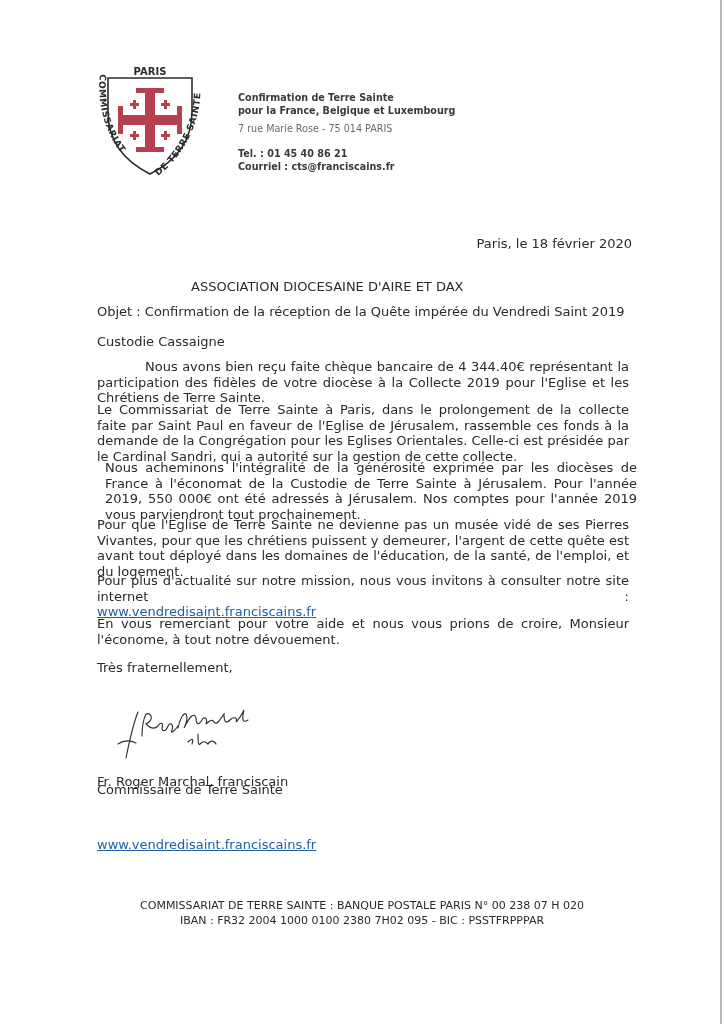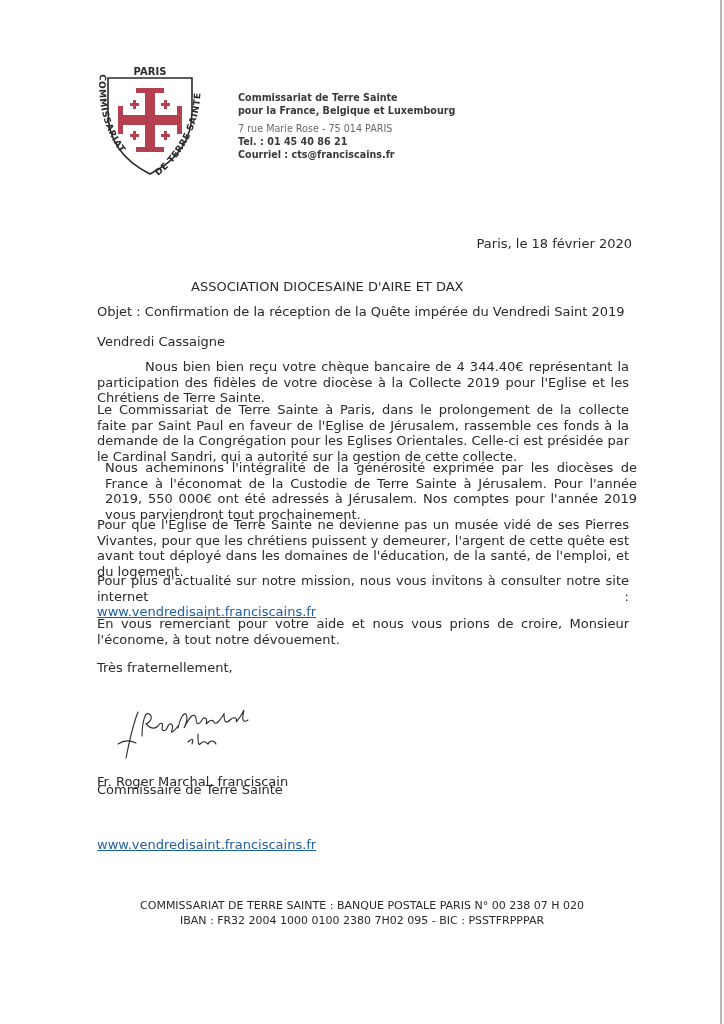--- a/index.html
+++ b/index.html
@@ -5,21 +5,21 @@
   html, body { margin: 0; padding: 0; }
   body {
     width: 724px; height: 1024px; background: #ffffff; position: relative; overflow: hidden;
     font-family: "DejaVu Sans", sans-serif; color: #2a2a2a;
   }
   .page-edge { position: absolute; right: 2px; top: 0; width: 2px; height: 1024px; background: #b8b8b8; }
   .logo { position: absolute; left: 86px; top: 64px; width: 128px; height: 118px; }
   .org { position: absolute; left: 238px; top: 91px; font-size: 9.6px; line-height: 13px; color: #3a3a3a; }
   .org .b { font-weight: bold; }
   .org .addr { margin-top: 5px; color: #6a6a6a; }
-  .org .tel { margin-top: 0; font-weight: bold; }
+  .org .tel { margin-top: 12px; font-weight: bold; }
   .txt { position: absolute; font-size: 13px; line-height: 15.5px; color: #2a2a2a; }
   .just { text-align: justify; text-align-last: left; }
   .bold { font-weight: normal; }
   .link { color: #1f5fa3; text-decoration: underline; }
   .footer { position: absolute; left: 0; width: 724px; text-align: center; font-size: 11px; line-height: 15px; color: #2a2a2a; }
 </style>
 </head>
 <body>
 
 <div class="page-edge"></div>
@@ -51,37 +51,37 @@
         <rect x="78" y="36" width="3" height="9"></rect>
       <rect x="44" y="70" width="9" height="3"></rect>
         <rect x="47" y="67" width="3" height="9"></rect>
       <rect x="75" y="70" width="9" height="3"></rect>
         <rect x="78" y="67" width="3" height="9"></rect>
     </g>
   </svg>
 </div>
 
 <div class="org">
-  <div class="b">Commissariat de Terre Sainte</div>
+  <div class="b">Confirmation de Terre Sainte</div>
   <div class="b">pour la France, Belgique et Luxembourg</div>
   <div class="addr">7 rue Marie Rose - 75 014 PARIS</div>
   <div class="tel">Tel. : 01 45 40 86 21</div>
   <div class="b">Courriel : cts@franciscains.fr</div>
 </div>
 
 <div class="txt" style="right:92px; top:236px;">Paris, le 18 février 2020</div>
 
 <div class="txt" style="left:191px; top:279px;">ASSOCIATION DIOCESAINE D'AIRE ET DAX</div>
 
 <div class="txt" style="left:97px; top:304px;">Objet : Confirmation de la réception de la Quête impérée du Vendredi Saint 2019</div>
 
-<div class="txt" style="left:97px; top:334px;">Vendredi Cassaigne</div>
+<div class="txt" style="left:97px; top:334px;">Custodie Cassaigne</div>
 
 <div class="txt just" style="left:97px; top:359px; width:532px; text-indent:48px;">
-  <span>Nous bien bien reçu votre chèque bancaire de </span><span class="bold">4 344.40€</span><span> représentant la participation des fidèles de votre diocèse à la Collecte 2019 pour l'Eglise et les Chrétiens de Terre Sainte.</span>
+  <span>Nous avons bien reçu faite chèque bancaire de </span><span class="bold">4 344.40€</span><span> représentant la participation des fidèles de votre diocèse à la Collecte 2019 pour l'Eglise et les Chrétiens de Terre Sainte.</span>
 </div>
 
 <div class="txt just" style="left:97px; top:402px; width:532px;">Le Commissariat de Terre Sainte à Paris, dans le prolongement de la collecte faite par Saint Paul en faveur de l'Eglise de Jérusalem, rassemble ces fonds à la demande de la Congrégation pour les Eglises Orientales. Celle-ci est présidée par le Cardinal Sandri, qui a autorité sur la gestion de cette collecte.</div>
 
 <div class="txt just" style="left:105px; top:460px; width:532px;">
   <span>Nous acheminons </span><span class="bold">l'intégralité de la générosité exprimée par les diocèses de France à l'économat de la Custodie de Terre Sainte à Jérusalem</span><span>. Pour l'année 2019, 550 000€ ont été adressés à Jérusalem. Nos comptes pour l'année 2019 vous parviendront tout prochainement.</span>
 </div>
 
 <div class="txt just" style="left:97px; top:517px; width:532px;">Pour que l'Eglise de Terre Sainte ne devienne pas un musée vidé de ses Pierres Vivantes, pour que les chrétiens puissent y demeurer, l'argent de cette quête est avant tout déployé dans les domaines de l'éducation, de la santé, de l'emploi, et du logement.</div>
 

